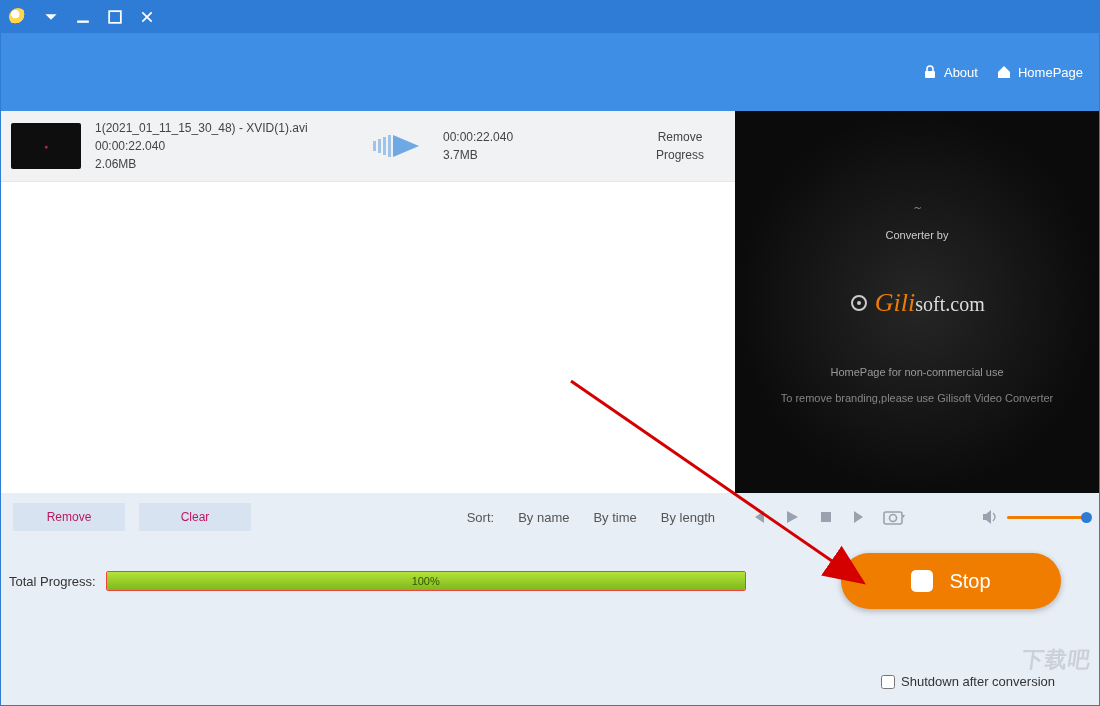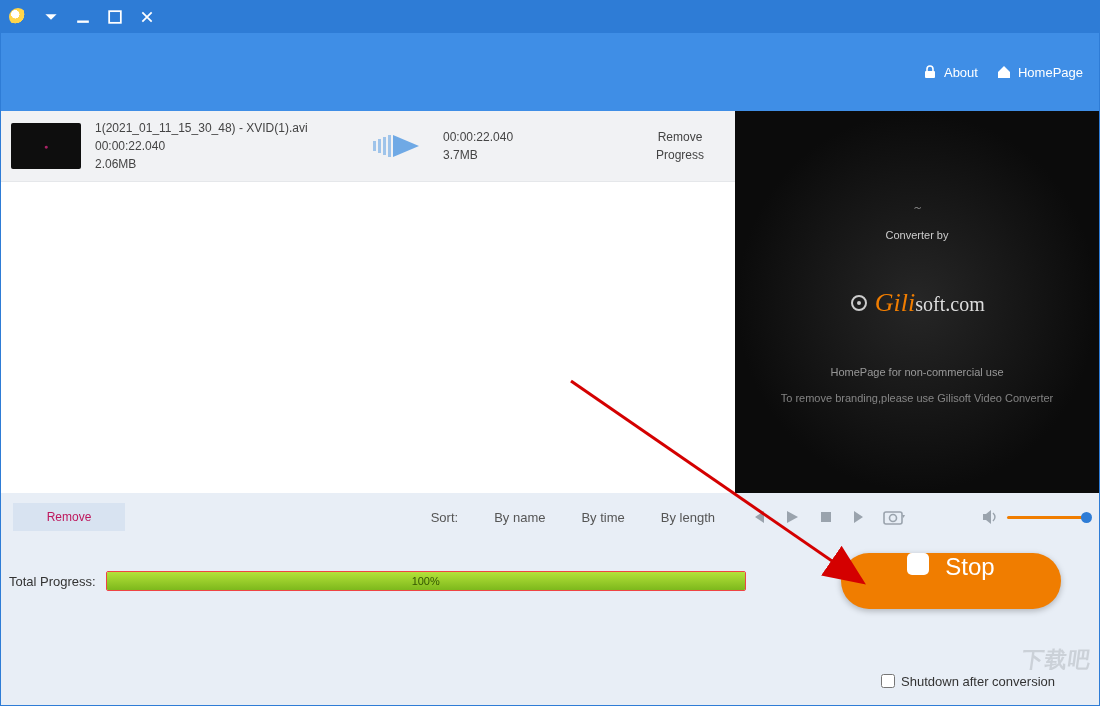--- a/index.html
+++ b/index.html
@@ -27,21 +27,21 @@
 .row { display: flex; align-items: center; padding: 8px 10px; background: #f1f2f4; border-bottom: 1px solid #e5e7ea; font-size: 12px; color: #444; gap: 14px; }
 .row .thumb { width: 70px; height: 46px; background: #0e0e0e; border-radius: 2px; display:flex; align-items:center; justify-content:center; }
 .row .thumb span { color:#a26; font-size:7px; }
 .row .meta { width: 260px; line-height: 1.5; }
 .row .arrow { width: 60px; display:flex; justify-content:center; }
 .row .out { width: 120px; line-height:1.5; }
 .row .status { margin-left:auto; text-align:center; width:90px; line-height:1.5; }
 
 .listfooter { height: 48px; background: #e8eef6; display: flex; align-items: center; padding: 0 12px; gap: 14px; font-size: 13px; color: #555; }
 .btn-flat { background: #d8e3f1; border: none; width: 112px; height: 28px; font-size: 12px; color: #be185d; cursor: pointer; }
-.listfooter .sortgroup { margin-left: auto; display: flex; gap: 36px; padding-right:8px; }
+.listfooter .sortgroup { margin-left: auto; display: flex; gap: 24px; padding-right:8px; }
 .sortlink { cursor: pointer; }
 
 
 .preview { width: 364px; background: #e8eef6; display: flex; flex-direction: column; }
 .preview .video { flex: 1; margin: 0 0 0 0; background: radial-gradient(ellipse at center, #262626 0%, #0b0b0b 70%); color: #ccc; display: flex; flex-direction: column; align-items: center; justify-content: center; font-size: 11px; text-align: center; gap: 14px; padding: 20px; }
 .preview .video .brand { font-size: 20px; margin-top: 33px; }
 .preview .video .brand .g { color: #f07d00; font-family: Georgia, serif; font-style: italic; font-size: 26px; }
 .preview .video .brand .rest { color: #ddd; font-family: Georgia, serif; }
 .preview .controls { height: 48px; display: flex; align-items: center; padding: 0 12px; gap: 12px; color: #9aa3ad; }
 .pc-btn { width: 22px; height: 22px; display:flex; align-items:center; justify-content:center; cursor:pointer; }
@@ -50,24 +50,24 @@
 .vol-thumb { position:absolute; right:-5px; top:-4px; width:11px; height:11px; background:#2e7cd6; border-radius:50%; }
 
 
 .bottom { height: 164px; position: relative; padding: 30px 20px 0 8px; background:#e8eef6; }
 .progress-row { display:flex; align-items:center; gap:10px; }
 .progress-label { font-size: 13px; color:#333; }
 .progress-outer { flex: 0 0 640px; height: 20px; background: #dfe8f2; border:1px solid #ef4444; border-radius:2px; position:relative; overflow:hidden; }
 .progress-inner { height:100%; background: linear-gradient(#b4e23a, #7db81c); display:flex; align-items:center; justify-content:center; color:#2a4; font-size:11px; color:#2a5200; }
 .progress-inner span { color:#335500; font-weight:500; }
 
-.stop-btn { position:absolute; right:38px; top:12px; width:220px; height:56px; border-radius:28px; background:#f07d00; color:#fff; display:flex; justify-content:center; gap:16px; font-size:24px; cursor:pointer; box-shadow: 0 2px 6px rgba(0,0,0,0.25); }
+.stop-btn { position:absolute; right:38px; top:12px; width:220px; height:56px; border-radius:28px; background:#f07d00; color:#fff; display:flex; align-items:center; justify-content:center; gap:16px; font-size:20px; cursor:pointer; box-shadow: 0 2px 6px rgba(0,0,0,0.25); }
 .stop-btn .sq { width:22px; height:22px; background:#fff; border-radius:5px; }
 
-.shutdown { position:absolute; right:44px; bottom:16px; display:flex; align-items:flex-start; gap:6px; font-size:13px; color:#333; }
+.shutdown { position:absolute; right:44px; bottom:16px; display:flex; align-items:flex-end; gap:6px; font-size:13px; color:#333; }
 .shutdown input { width:14px; height:14px; }
 
 
 .red-arrow { position:absolute; left:560px; top:370px; pointer-events:none; }
 
 
 .watermark { position:absolute; right:8px; bottom:30px; font-size:22px; color:rgba(0,0,0,0.12); font-weight:bold; letter-spacing:1px; transform: skewX(-8deg); }
 </style>
 </head>
 <body>
@@ -141,20 +141,21 @@
           <div>3.7MB</div>
         </div>
         <div class="status">
           <div>Remove</div>
           <div>Progress</div>
         </div>
       </div>
     </div>
     <div class="listfooter">
       <button class="btn-flat">Remove</button>
+      <button class="btn-flat">Clear</button>
       <div class="sortgroup">
         <span>Sort:</span>
         <span class="sortlink">By name</span>
         <span class="sortlink">By time</span>
         <span class="sortlink">By length</span>
       </div>
     </div>
   </div>
 
   <div class="preview">

